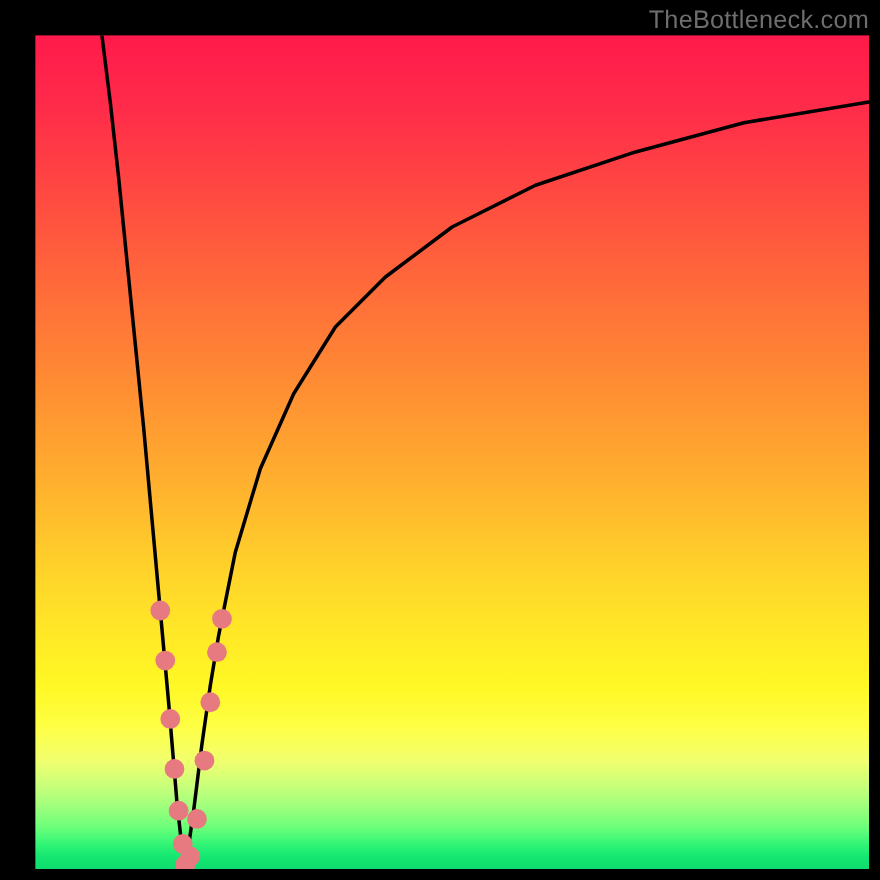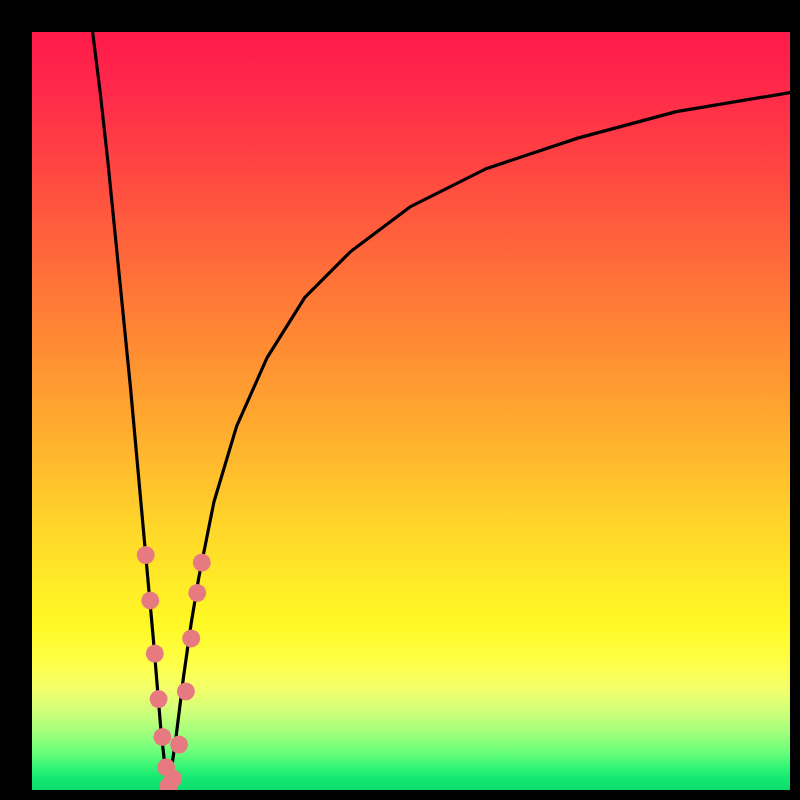--- a/index.html
+++ b/index.html
@@ -77,13 +77,14 @@
           <circle cx="136.44" cy="754.21" r="9" fill="#e77a80"></circle>
           <circle cx="140.99" cy="746.63" r="9" fill="#e77a80"></circle>
           <circle cx="147.05" cy="712.52" r="9" fill="#e77a80"></circle>
           <circle cx="153.87" cy="659.46" r="9" fill="#e77a80"></circle>
           <circle cx="159.18" cy="606.40" r="9" fill="#e77a80"></circle>
           <circle cx="165.24" cy="560.92" r="9" fill="#e77a80"></circle>
           <circle cx="169.79" cy="530.60" r="9" fill="#e77a80"></circle>
         </g>
     </svg>
   </div>
+  <div class="watermark">TheBottleneck.com</div>
 </div>
 
 </body></html>

